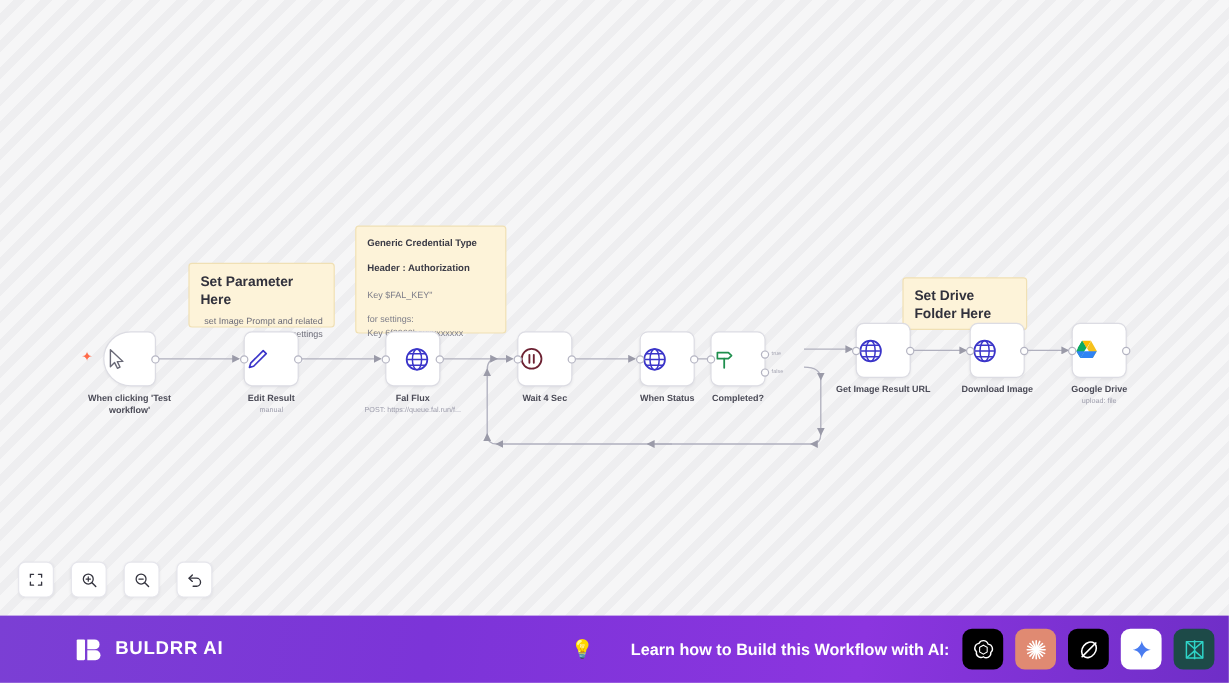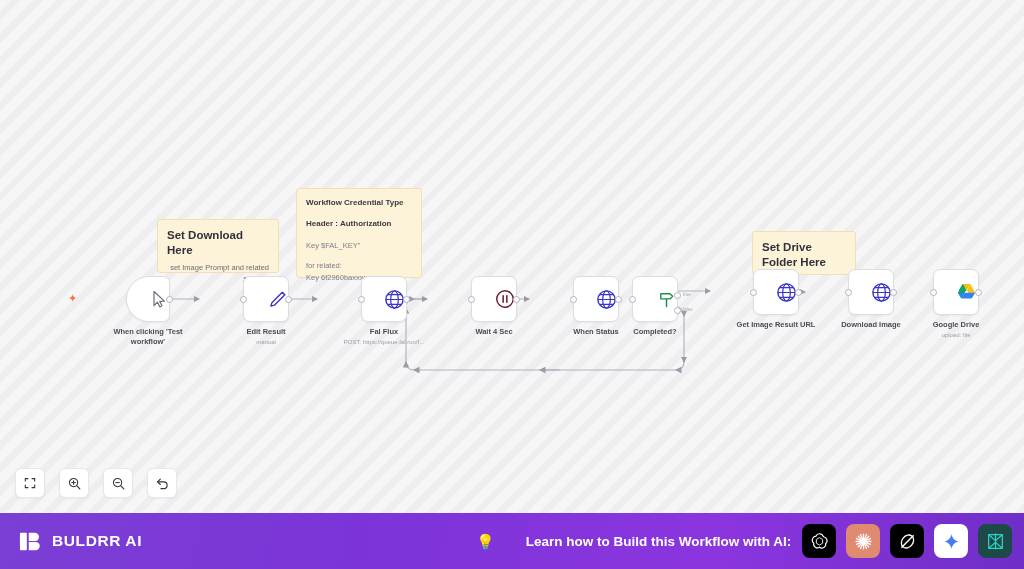--- a/index.html
+++ b/index.html
@@ -68,23 +68,22 @@
 
   
   .node {
     position: absolute;
     width: 46px; height: 46px;
     background: #ffffff;
     border: 1px solid #dcdce3;
     border-radius: 7px;
     display: flex;
     align-items: center;
-    justify-content: flex-end;
+    justify-content: flex-start;
     box-shadow: 0 1px 2px rgba(30,30,50,0.055);
-    margin-left: 40px;
   }
   .node.trigger {
     border-radius: 24px 7px 7px 24px;
     width: 44px;
   }
   .node-label {
     position: absolute;
     top: 50px;
     left: 50%;
     transform: translateX(-50%);
@@ -159,20 +158,21 @@
   }
 
   
   .bottombar {
     position: absolute;
     left: 0; top: 513px;
     width: 1024px; height: 56px;
     background: linear-gradient(100deg, #7b3fd4 0%, #7c34d8 35%, #8b35df 70%, #6f2ec7 100%);
     display: flex;
     align-items: center;
+    padding-left: 44px;
   }
   .brand {
     display: flex; align-items: center; gap: 9px;
     margin-left: 17px;
   }
   .brand-mark {
     width: 26px; height: 26px;
     display: flex; align-items: center; justify-content: center;
   }
   .brand-name {
@@ -235,32 +235,32 @@
       <path d="M761,292 L805,292" marker-end="url(#arrow)"></path>
 
       <path d="M856,292 L890,292" marker-end="url(#arrow)"></path>
 
       <path d="M670,306 Q684,306 684,316 L684,362 Q684,370 676,370 L414,370 Q406,370 406,362 L406,308 Q406,299 414,299 L422,299" marker-mid="url(#arrow)"></path>
       <path d="M560,370 L540,370" marker-end="url(#arrowl)"></path>
     </g>
   </svg>
 
   <div class="sticky" id="sticky-0">
-    <div class="sticky-title">Set Download Here</div>
+    <div class="sticky-title">Set Parameter Here</div>
     <div class="sticky-sub">set Image Prompt and related settings</div>
   </div>
 
   <div class="sticky" id="sticky-1">
-    <div class="sticky-line bold">Workflow Credential Type</div>
+    <div class="sticky-line bold">Generic Credential Type</div>
     <div class="sticky-gap"></div>
     <div class="sticky-line bold">Header : Authorization</div>
     <div class="sticky-gap"></div>
     <div class="sticky-line dim">Key $FAL_KEY"</div>
     <div class="sticky-gap"></div>
-    <div class="sticky-line dim">for related:</div>
+    <div class="sticky-line dim">for settings:</div>
     <div class="sticky-line dim">Key 6f2960baxxxxxxxxx</div>
   </div>
 
   <div class="sticky" id="sticky-2">
     <div class="sticky-title">Set Drive Folder Here</div>
   </div>
 
   <div class="spark">✦</div>
 
   <div class="node trigger" style="left:86px; top:276px;">

